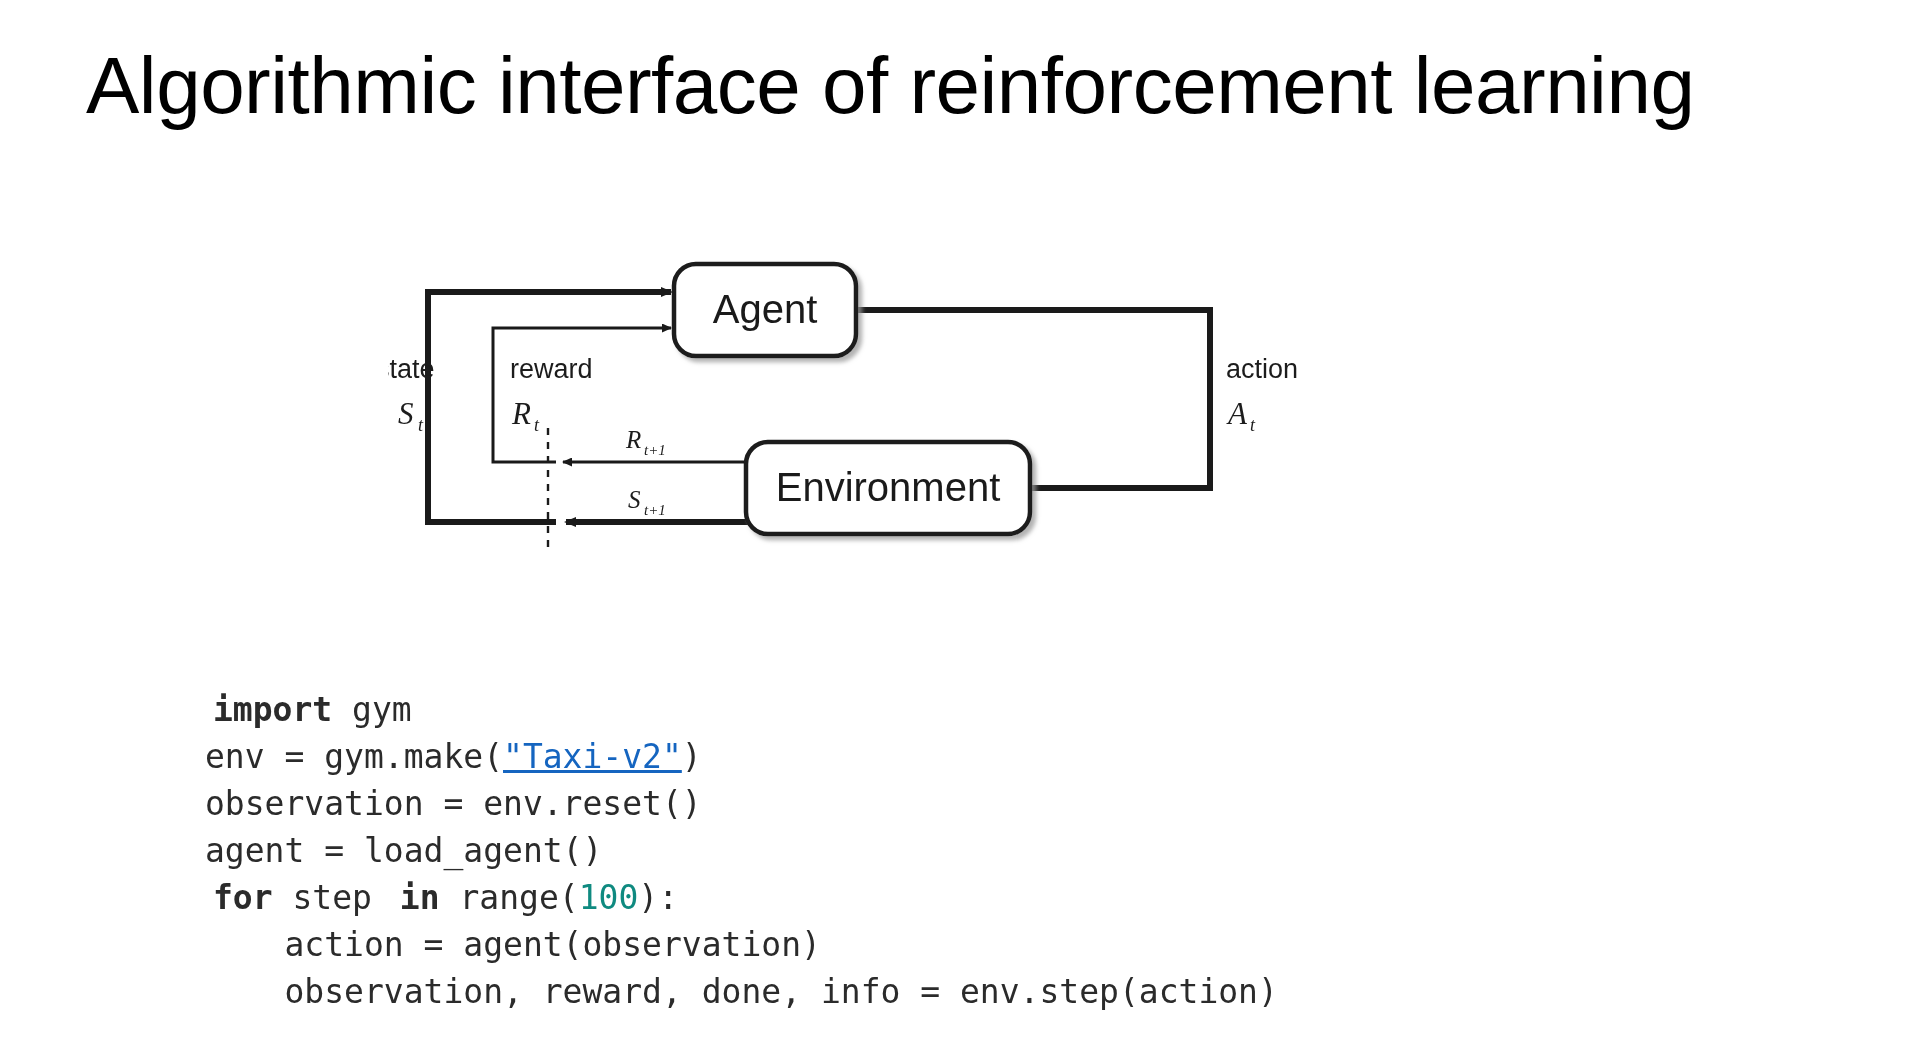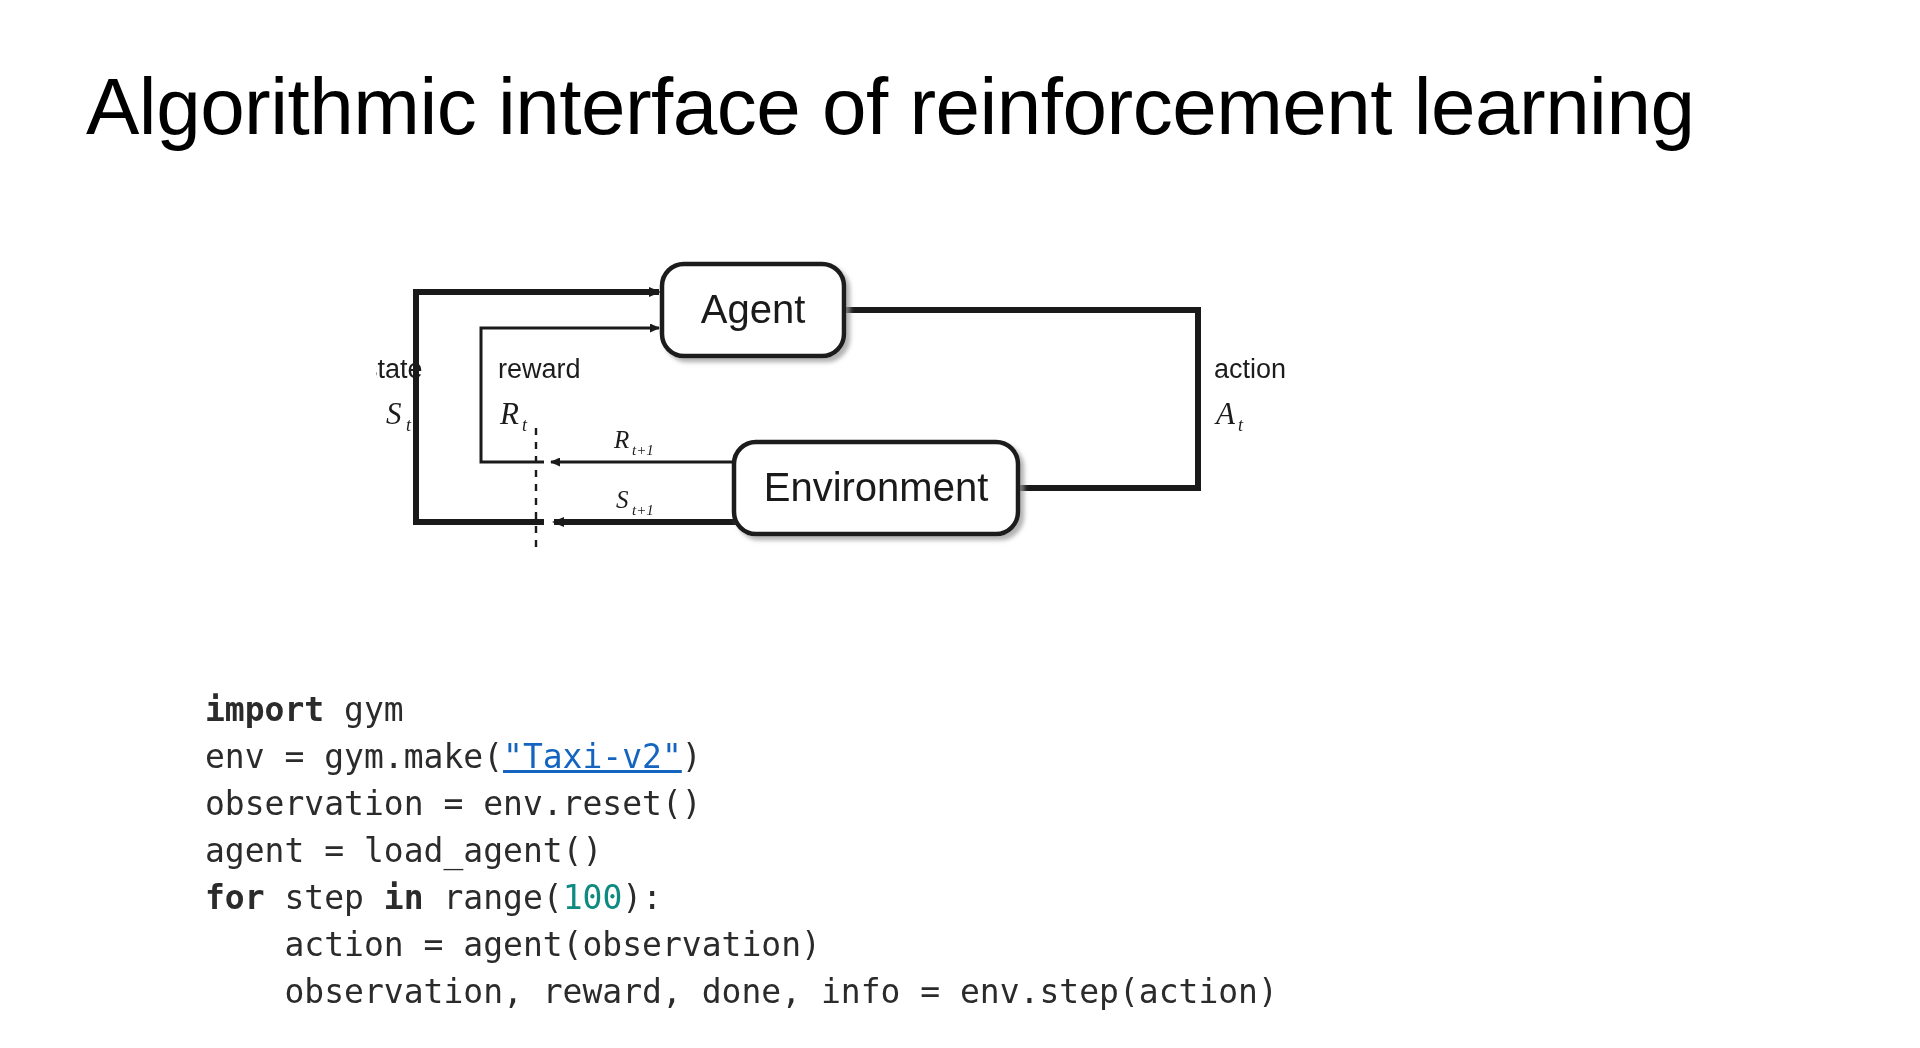--- a/index.html
+++ b/index.html
@@ -22,27 +22,26 @@
     left: 86px;
     top: 38px;
     width: 1790px;
     font-family: "Liberation Sans", sans-serif;
     font-weight: 300;
     font-size: 80px;
     line-height: 96px;
     letter-spacing: -0.5px;
     color: #000000;
     white-space: nowrap;
-    margin-top: 21px;
   }
 
   
   #diagram {
     position: absolute;
-    left: 376px;
+    left: 388px;
     top: 250px;
     width: 1030px;
     height: 360px;
   }
   #diagram svg { display: block; }
 
   .dgm-label {
     font-family: "Liberation Sans", sans-serif;
     font-size: 27px;
     fill: #1c1c1c;
@@ -82,21 +81,21 @@
     position: absolute;
     left: 205px;
     top: 686px;
     font-family: "DejaVu Sans Mono", "Liberation Mono", monospace;
     font-size: 33px;
     line-height: 47px;
     color: #2b2b2b;
     white-space: pre;
   }
   #code-block .ln { display: block; }
-  .kw { font-weight: bold; color: #2b2b2b; }
+  .kw { font-weight: bold; color: #2b2b2b; margin-left: 8px; }
   .lnk {
     color: #1565c0;
     text-decoration: underline;
     text-decoration-color: #1565c0;
   }
   .num { color: #0f8a80; text-align: center; }
 </style>
 </head>
 <body>
 

